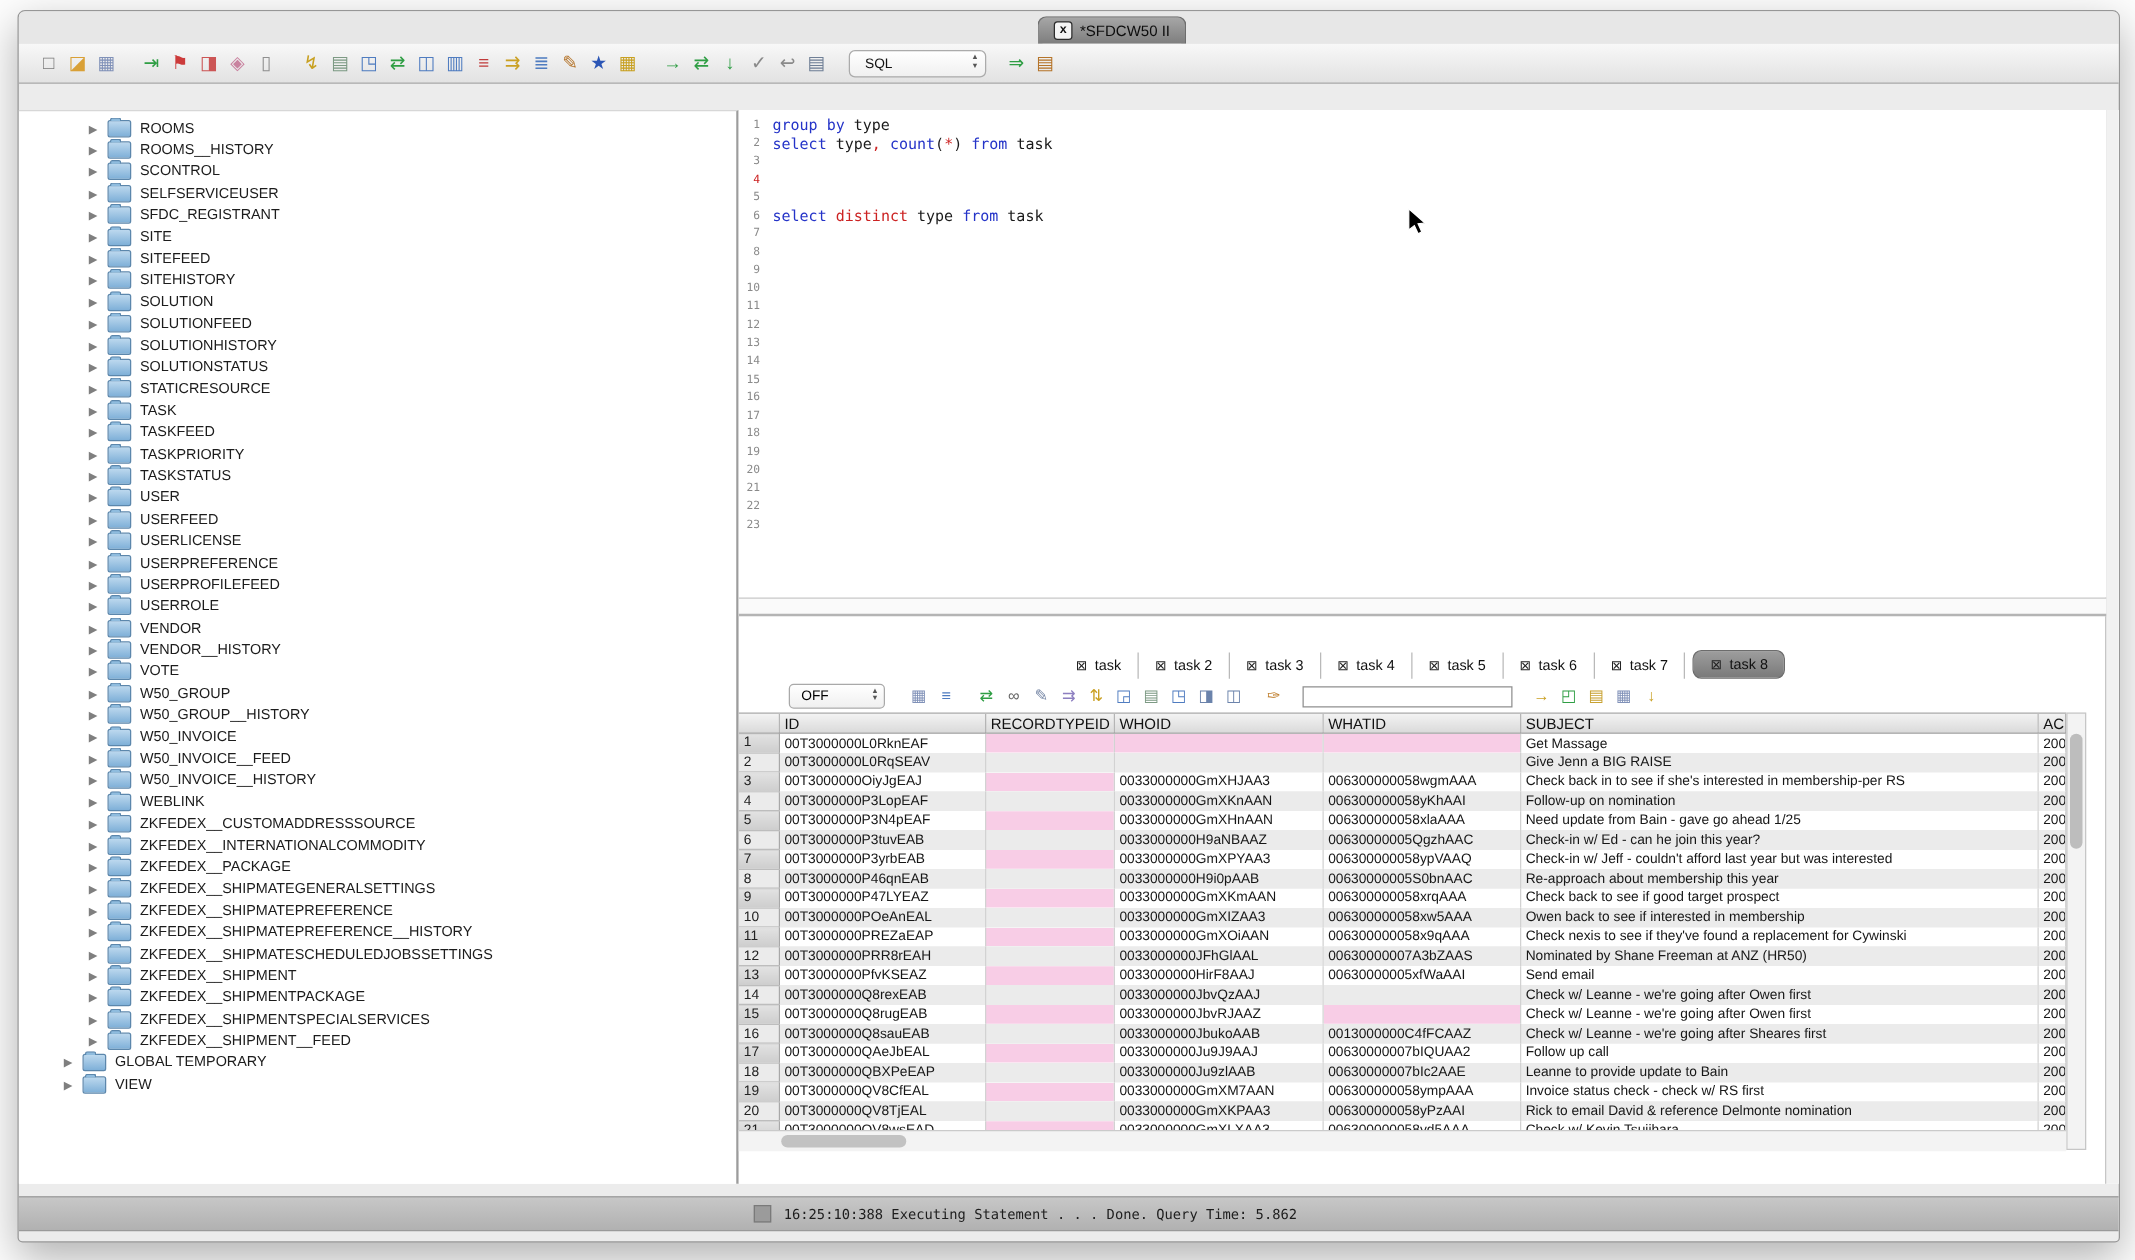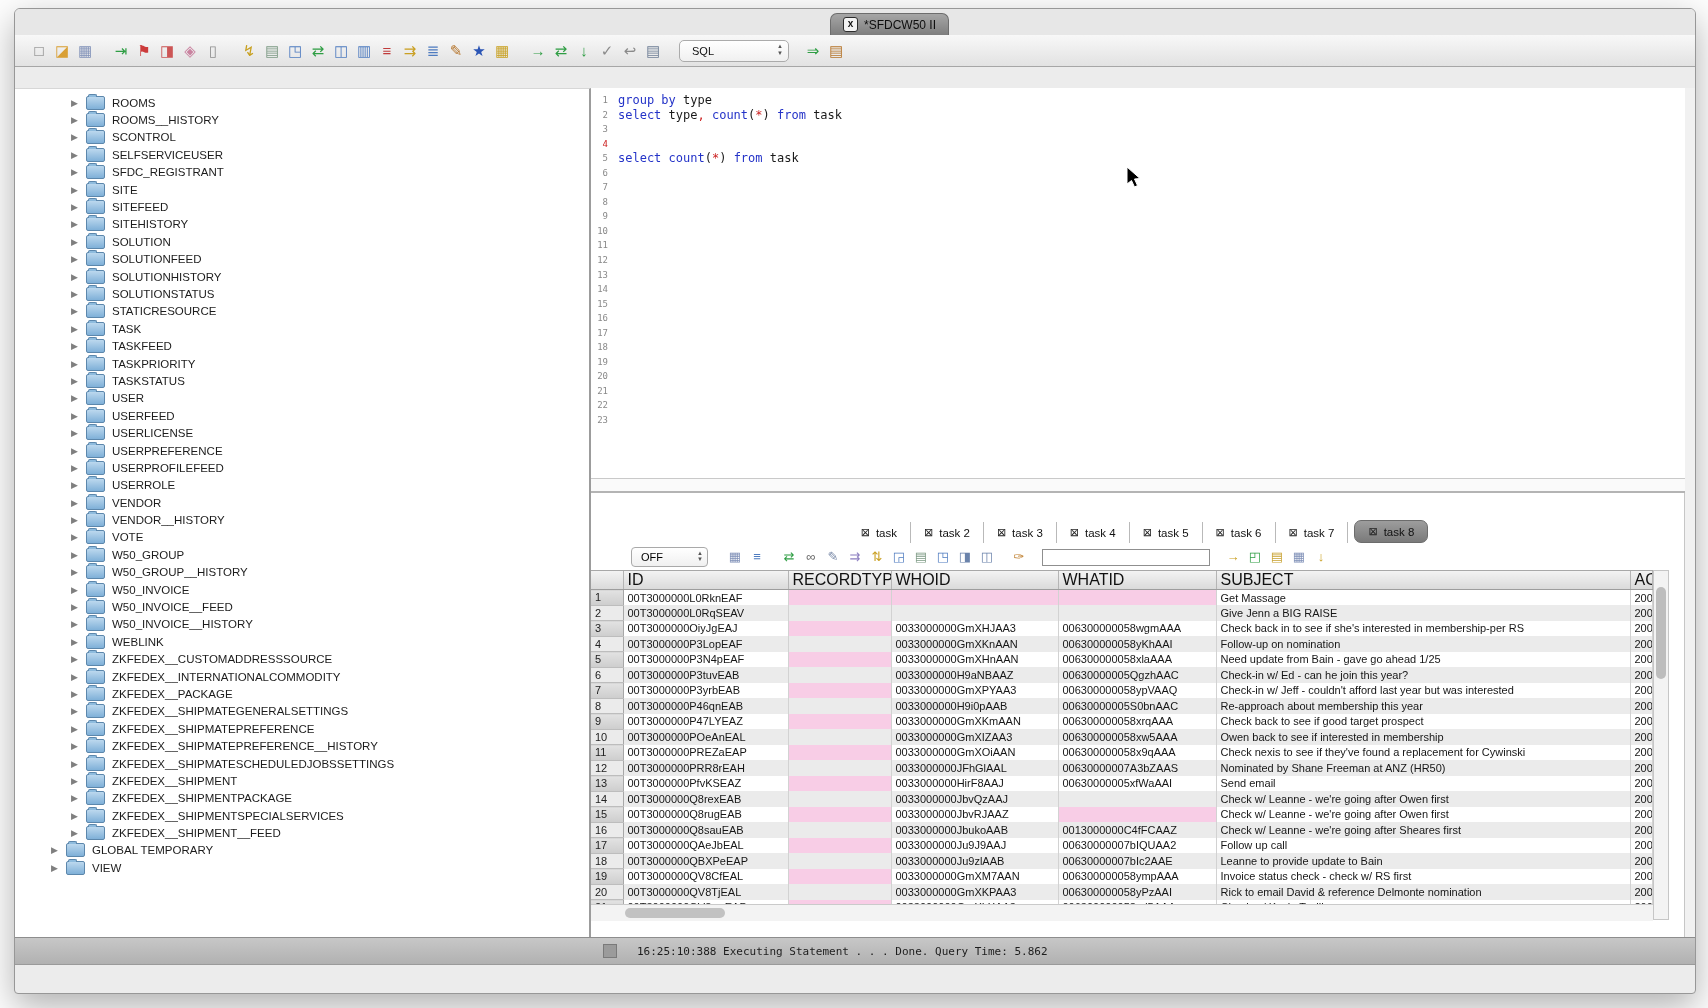--- a/index.html
+++ b/index.html
@@ -64,33 +64,33 @@
   .limit-dd{width:62px;height:18px;background:linear-gradient(#fff,#f0f0f0);border:1px solid #a9a9a9;border-radius:4px;
     display:flex;align-items:center;font-size:11px;padding:0 4px 0 9px;position:relative;margin-right:18px;}
   .limit-dd .stepper{position:absolute;right:4px;top:2px;font-size:6px;line-height:6px;color:#555;}
   .rtb-group{display:flex;gap:4px;margin-right:14px;}
   .rtbi{width:18px;height:18px;font-size:13px;line-height:18px;text-align:center;cursor:default;}
   .searchbox{width:160px;height:15px;border:1px solid #8f8f8f;background:#fff;font-size:11px;margin-right:14px;padding:0 3px;}
   
   .rtable{position:absolute;left:0;top:482px;width:1062px;height:334px;overflow:hidden;border-top:1px solid #a8a8a8;}
   .rtable table{border-collapse:collapse;table-layout:fixed;width:100%;}
   .rtable th{height:15px;background:linear-gradient(#f3f3f3,#dadada);border-right:1px solid #b5b5b5;border-bottom:1px solid #9d9d9d;
-    font-size:16px;font-weight:normal;color:#111;text-align:left;padding:0 4px;white-space:nowrap;overflow:hidden;}
+    font-size:12px;font-weight:normal;color:#111;text-align:left;padding:0 4px;white-space:nowrap;overflow:hidden;}
   .rtable td{height:14.5px;font-size:11px;color:#161616;padding:0 4px;border-right:1px solid #d2d2d2;
     white-space:nowrap;overflow:hidden;}
   .rtable tr.even td{background:#ebebeb;}
   .rtable td.rownum{background:linear-gradient(#e2e2e2,#cdcdcd);border-bottom:1px solid #bdbdbd;border-right:1px solid #a8a8a8;color:#222;}
   .rtable td.nullcell{background:#f8cde6;}
   .vscroll{position:absolute;left:1062px;top:482px;width:16px;height:350px;background:#f3f3f3;border:1px solid #c6c6c6;box-sizing:border-box;}
   .vthumb{position:absolute;left:2px;top:16px;width:10px;height:92px;background:#bdbdbd;border-radius:6px;}
   .hscroll{position:absolute;left:0;top:816px;width:1062px;height:16px;background:#f3f3f3;border-top:1px solid #cacaca;}
   .hthumb{position:absolute;left:34px;top:3px;width:100px;height:10px;background:#c2c2c2;border-radius:5px;}
   
-  .statusbar{position:absolute;left:0;right:0;bottom:28px;height:26px;background:linear-gradient(#c7c7c7,#b1b1b1);
-    border-top:1px solid #8d8d8d;border-bottom:1px solid #9a9a9a;display:flex;align-items:center;gap:20px;
+  .statusbar{position:absolute;left:0;right:0;bottom:8px;height:26px;background:linear-gradient(#c7c7c7,#b1b1b1);
+    border-top:1px solid #8d8d8d;border-bottom:1px solid #9a9a9a;display:flex;align-items:center;gap:10px;
     padding-left:588px;font-family:"DejaVu Sans Mono",monospace;font-size:11px;color:#1d1d1d;}
   .sq{width:12px;height:12px;background:#9b9b9b;border:1px solid #7a7a7a;flex:none;}
   .cursor{position:absolute;left:1126px;top:166px;z-index:50;pointer-events:none;}
 </style>
 </head>
 <body>
 
 <div class="window">
 
   <div class="tabstrip">
@@ -405,22 +405,22 @@
             <div class="gline">20</div>
             <div class="gline">21</div>
             <div class="gline">22</div>
             <div class="gline">23</div>
           </div>
         <div class="code" id="code">
             <div class="cline"><span class="kw">group by</span><span class="pl"> type</span></div>
             <div class="cline"><span class="kw">select</span><span class="pl"> type</span><span class="sym">,</span><span class="kw"> count</span><span class="pl">(</span><span class="sym">*</span><span class="pl">)</span><span class="kw"> from</span><span class="pl"> task</span></div>
             <div class="cline"></div>
             <div class="cline"></div>
-            <div class="cline"><span class="kw">select</span><span class="kw"> count</span><span class="pl">(</span><span class="sym">*</span><span class="pl">)</span><span class="kw"> from</span><span class="pl"> task</span></div>
-            <div class="cline"></div>
+            <div class="cline"></div>
+            <div class="cline"><span class="kw">select</span><span class="sym"> distinct</span><span class="pl"> type</span><span class="kw"> from</span><span class="pl"> task</span></div>
             <div class="cline"></div>
             <div class="cline"></div>
             <div class="cline"></div>
             <div class="cline"></div>
             <div class="cline"></div>
             <div class="cline"></div>
             <div class="cline"></div>
             <div class="cline"></div>
             <div class="cline"></div>
             <div class="cline"></div>

